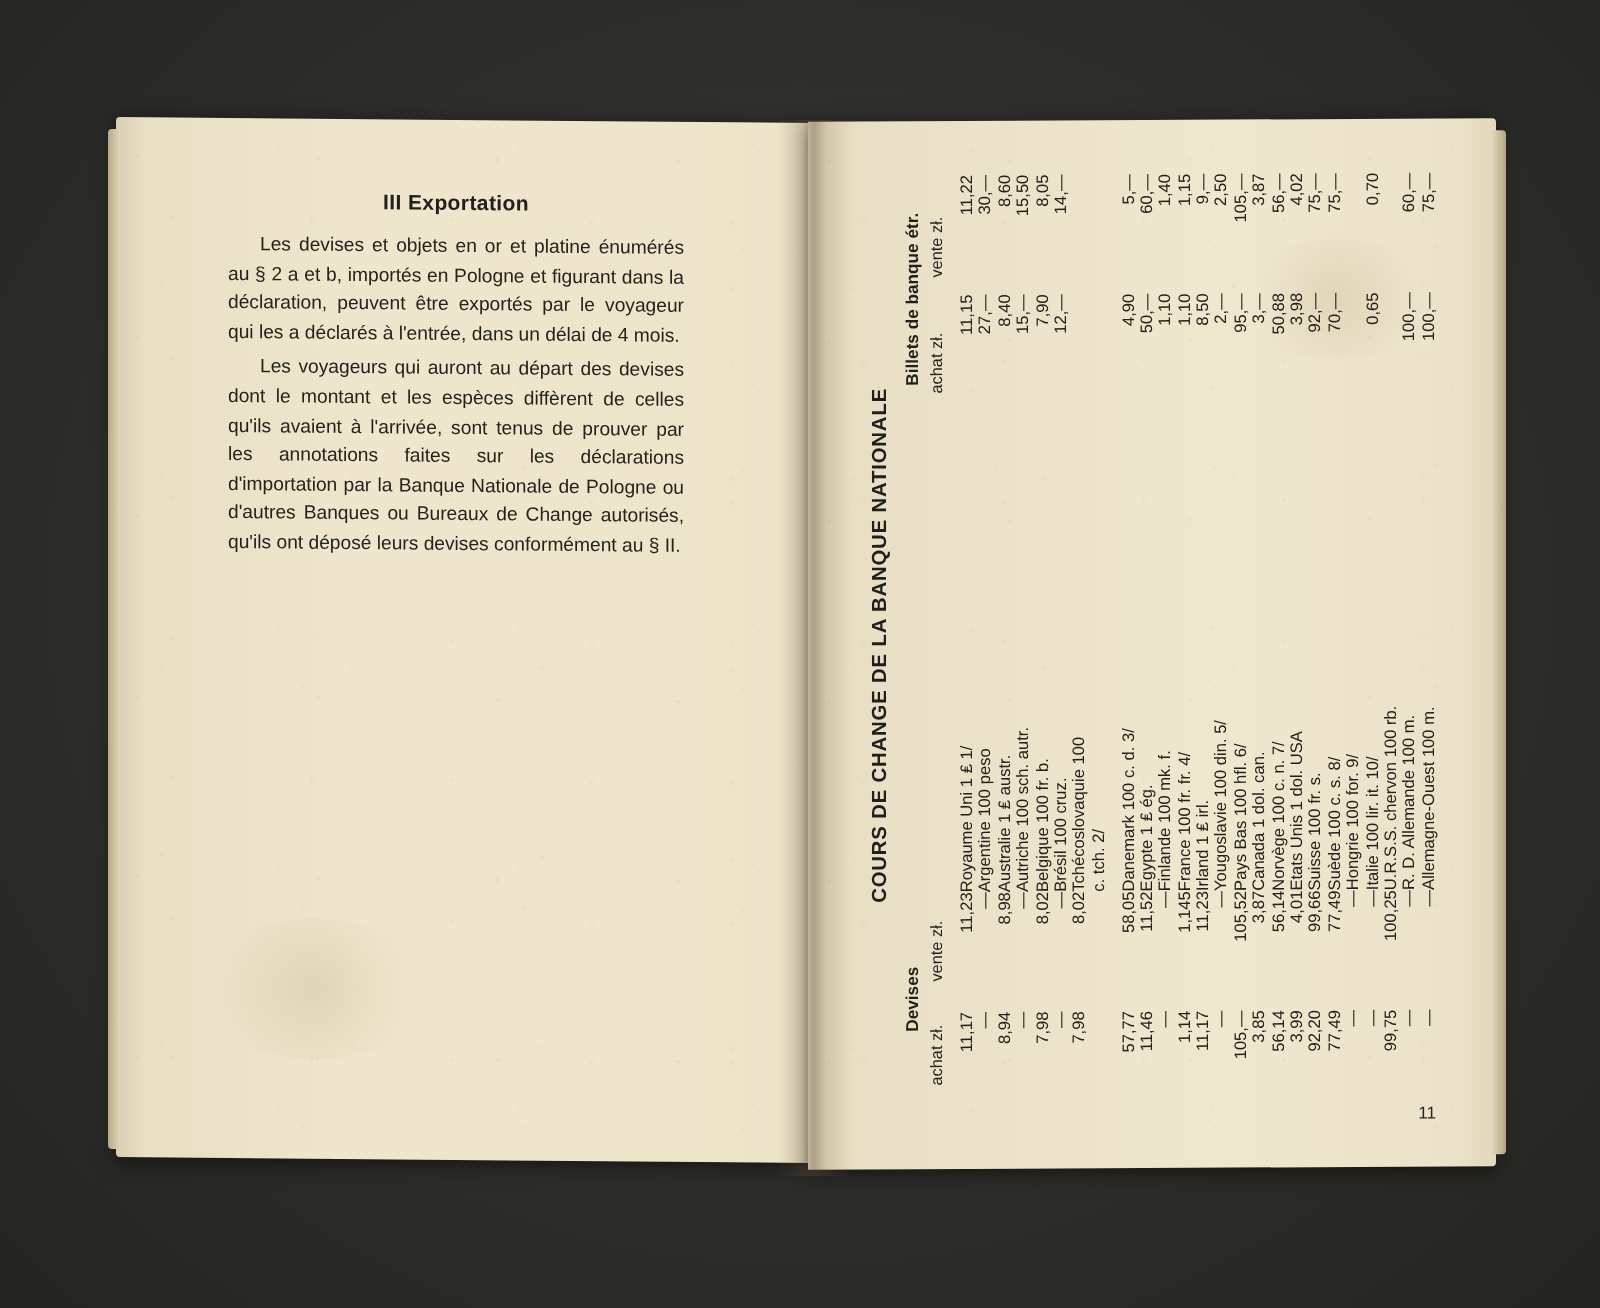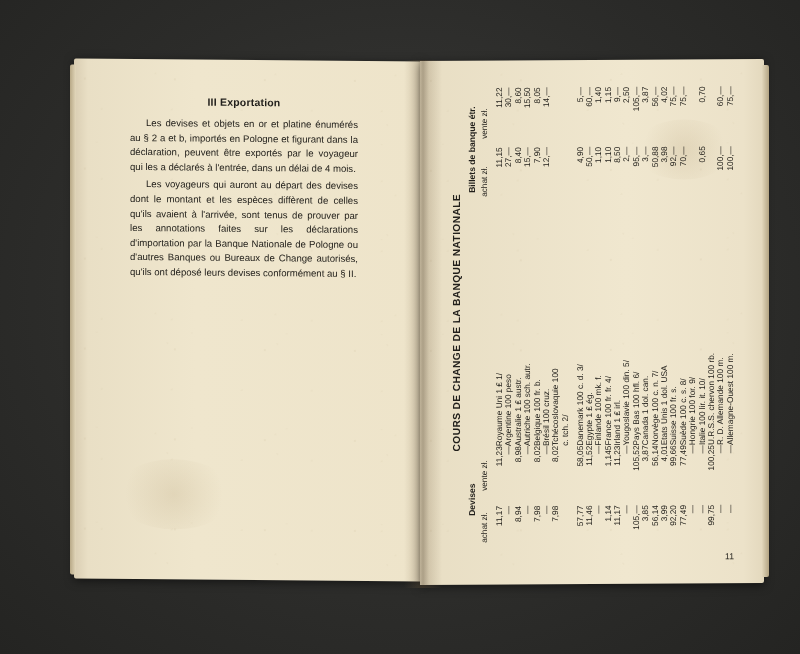--- a/index.html
+++ b/index.html
@@ -22,21 +22,21 @@
   
   .backdrop {
     position: absolute;
     inset: 0;
     background:
       radial-gradient(ellipse at 50% 45%, #3a3a38 0%, #2c2c2a 60%, #242422 100%);
   }
   
   .book {
     position: absolute;
-    left: 74px;
+    left: 58px;
     top: 60px;
     width: 690px;
     height: 540px;
   }
   .page {
     position: absolute;
     top: 0;
     background: #ece2c8;
     box-shadow: 0 2px 10px rgba(0,0,0,0.55);
   }

